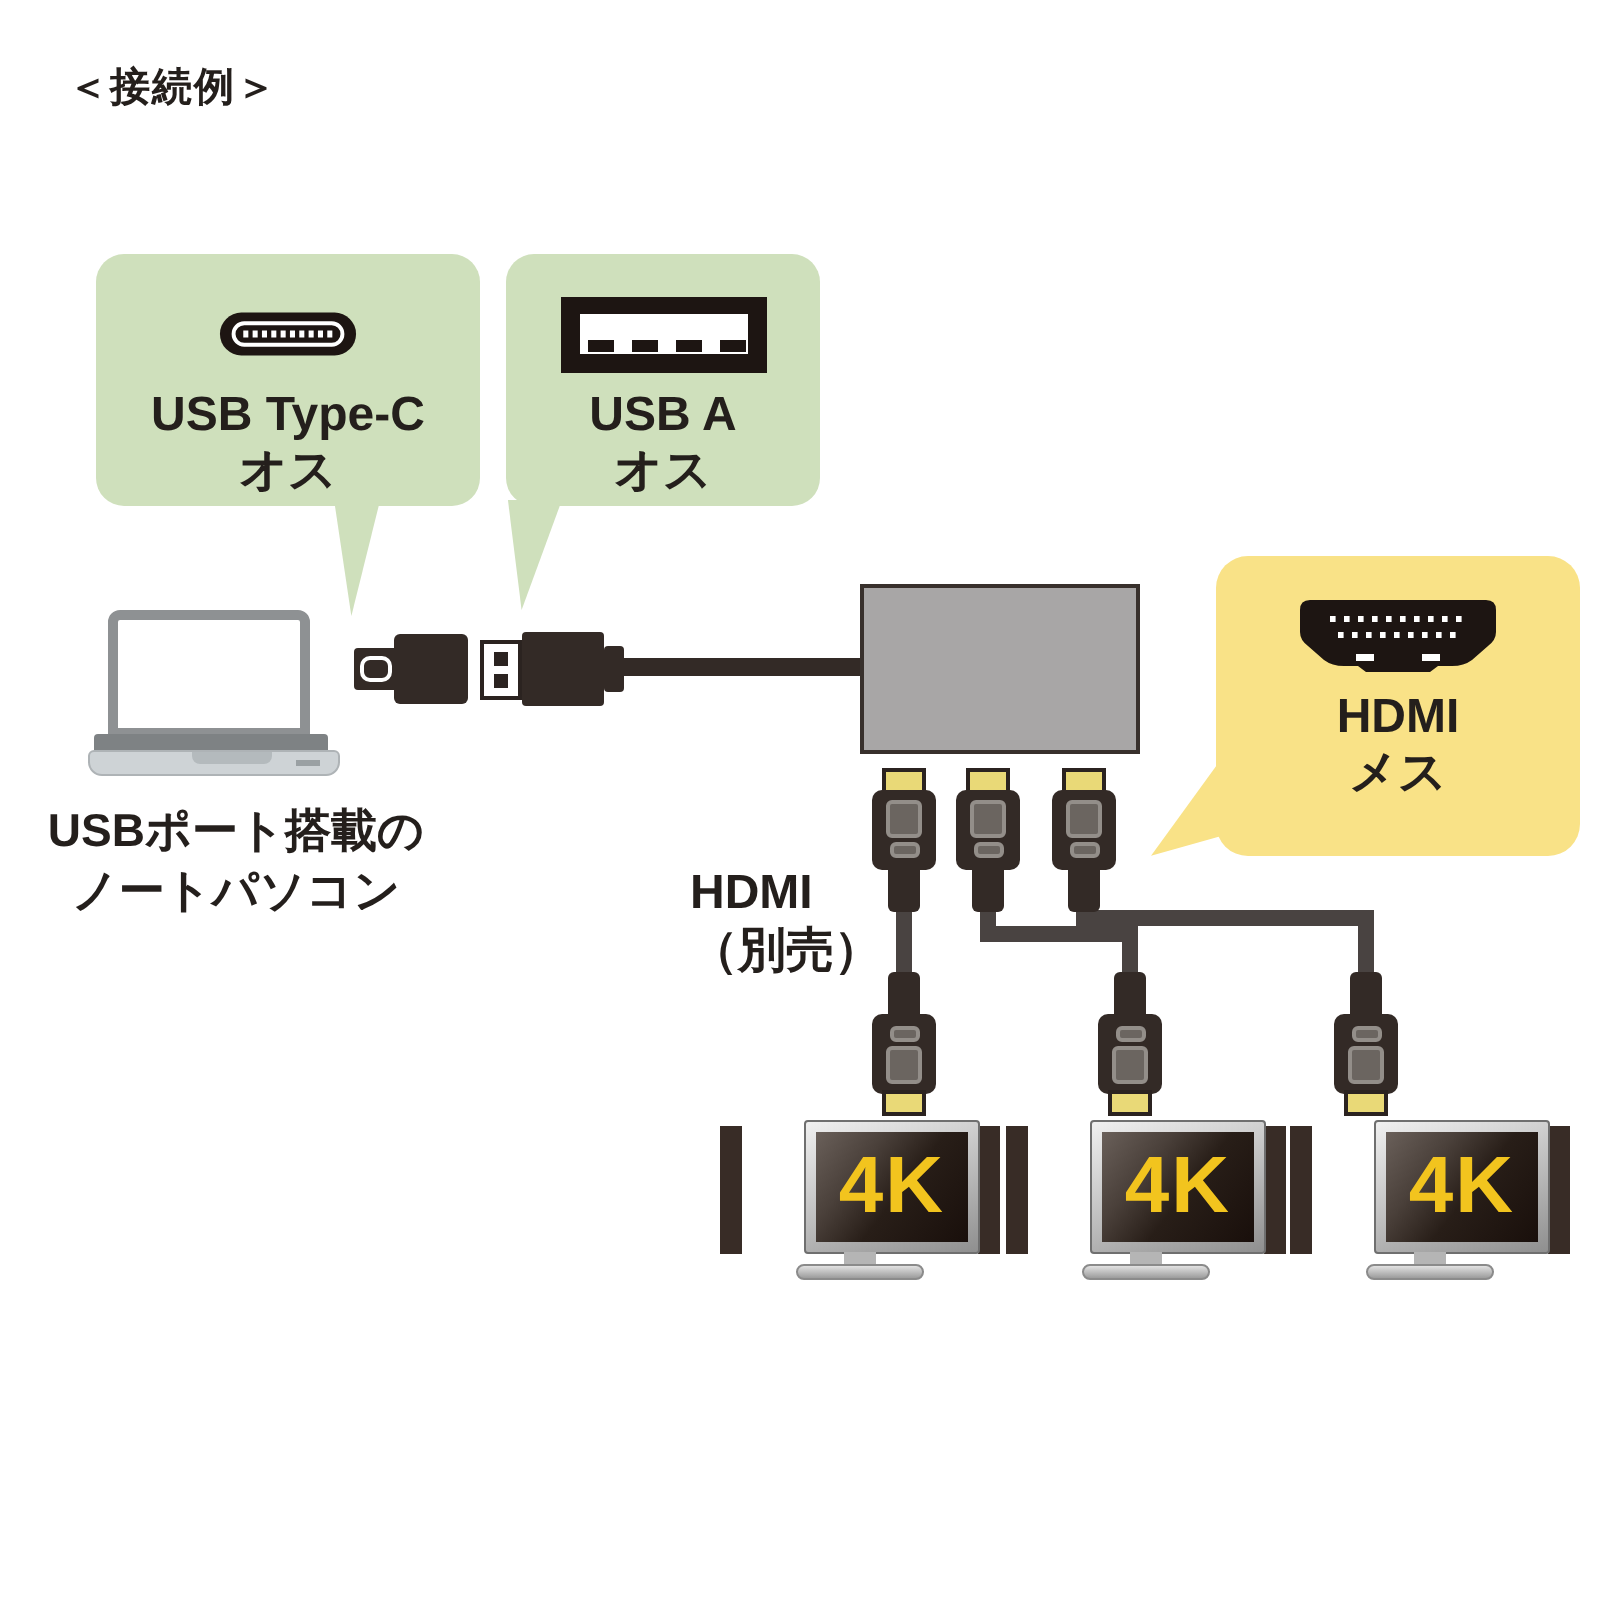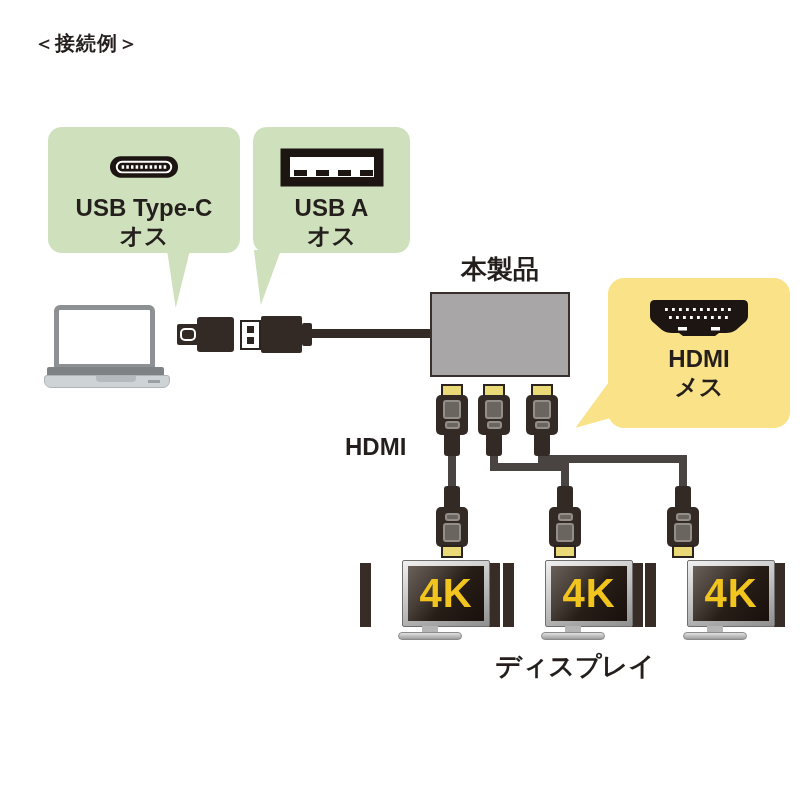--- a/index.html
+++ b/index.html
@@ -114,21 +114,20 @@
     </div>
   <div class="abs dark usbc-body"></div>
   <div class="abs usba-shell">
     <div class="usba-hole"></div>
     <div class="usba-hole"></div>
   </div>
   <div class="abs dark usba-body"></div>
   <div class="abs dark usba-boot"></div>
   <div class="abs dark link-cable"></div>
 
-  <div class="abs product-label">本製品</div>
   <div class="abs product-box"></div>
 
   <div class="abs tail" style="left:572px;top:376px;width:44px;height:54px;">
     <div class="tri" style="background:#f9e287;clip-path:polygon(90% 4%,100% 75%,8% 96%);"></div>
   </div>
   <div class="abs callout yellow" style="left:608px;top:278px;width:182px;height:150px;">
     <div class="co-icon-row">
       <svg width="100" height="38" viewBox="0 0 100 38">
         <path d="M6 1 H94 Q99 1 99 6 V17 Q99 21 95 24 L87 31 Q83 34 77 34 L70 34 L66 37 H34 L30 34 L23 34 Q17 34 13 31 L5 24 Q1 21 1 17 V6 Q1 1 6 1 Z" fill="#1d1512"></path>
         <line x1="16" y1="10.5" x2="85" y2="10.5" stroke="#ffffff" stroke-width="3" stroke-dasharray="2.8 4.2"></line>
@@ -194,20 +193,21 @@
     <div class="plug-tip"></div>
     <div class="plug-body">
         <div class="plug-grip"></div>
         <div class="plug-tab"></div>
       </div>
     <div class="plug-boot"></div>
   </div>
 
   <div class="abs cable-label">
     <div>HDMI</div>
+    <div>（別売）</div>
   </div>
 
   <div class="display" style="left:360px;">
     <div class="spk l"></div>
     <div class="spk r"></div>
     <div class="frame">
       <div class="screen">
         <span class="badge4k">4K</span>
       </div>
     </div>
@@ -230,18 +230,21 @@
     <div class="spk r"></div>
     <div class="frame">
       <div class="screen">
         <span class="badge4k">4K</span>
       </div>
     </div>
     <div class="neck"></div>
     <div class="dbase"></div>
   </div>
 
+  <div class="abs laptop-label">
+    <div>USBポート搭載の</div>
+    <div>ノートパソコン</div>
+  </div>
 
   <div class="abs bottom-label">
-    <div>ディスプレイ</div>
   </div>
 
 </div>
 
 </body></html>

